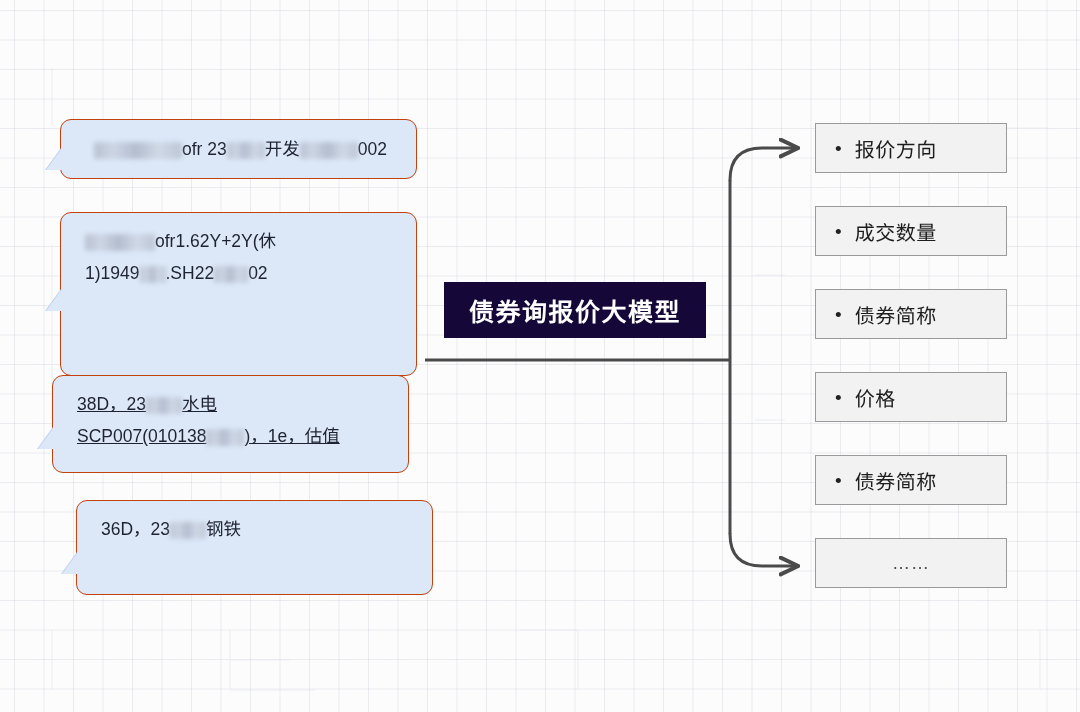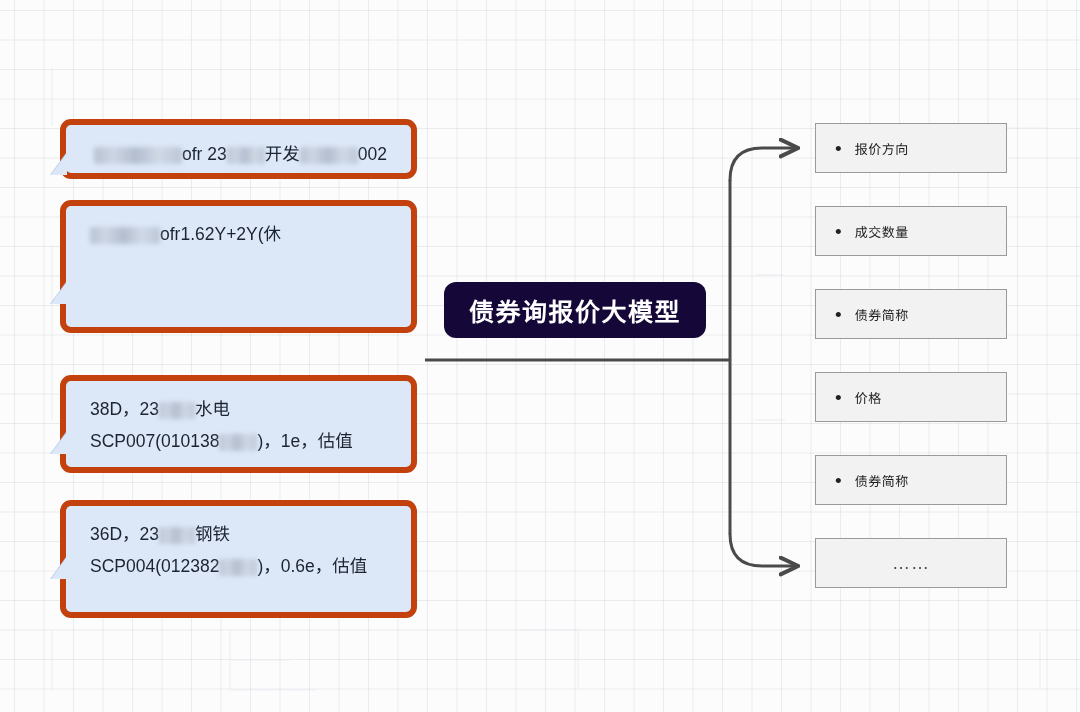--- a/index.html
+++ b/index.html
@@ -50,21 +50,21 @@
     z-index: 0;
     pointer-events: none;
     opacity: .55;
   }
 
   
   .bubble {
     position: absolute;
     box-sizing: border-box;
     background: #dce8f8;
-    border: 6px solid #c2410c;
+    border: 1px solid #c2410c;
     border-radius: 11px;
     color: #1d2330;
     font-size: 17.5px;
     line-height: 32px;
     padding: 12px 20px 12px 24px;
     z-index: 3;
     white-space: nowrap;
   }
   .bubble .tail {
     position: absolute;
@@ -91,21 +91,21 @@
     filter: blur(2.6px);
     opacity: .95;
   }
 
   
   #model-pill {
     position: absolute;
     left: 444px; top: 282px;
     width: 262px; height: 56px;
     background: #150839;
-    border-radius: 12px;
+    border-radius: 0;
     color: #ffffff;
     font-size: 25px;
     font-weight: 700;
     letter-spacing: 1.5px;
     display: flex;
     align-items: center;
     justify-content: center;
     z-index: 5;
   }
 
@@ -131,21 +131,21 @@
     z-index: 3;
   }
   .out-box .bullet {
     color: #222;
     font-size: 19px;
     line-height: 1;
     margin-left: 19px;
     margin-right: 13px;
   }
   .out-box .out-label {
-    font-size: 13px;
+    font-size: 20px;
     color: #1d1d1d;
     letter-spacing: .5px;
   }
   .out-box.ellipsis {
     justify-content: center;
   }
   .out-box.ellipsis .out-label {
     margin: 0;
     color: #4a4a4a;
     font-size: 18px;
@@ -178,40 +178,40 @@
     </g>
   </svg>
 
   <div class="bubble" id="bubble-1" style="left:60px; top:119px; width:357px; height:60px;">
     <span class="tail" style="top:28px;"></span>
     <div class="bubble-lines" style="text-align:center; padding-top:1px;">
         <span class="line"><span class="redact" style="width: 88px; height: 17px;"></span><span>ofr 23</span><span class="redact" style="width: 38px; height: 17px;"></span><span>开发</span><span class="redact" style="width: 58px; height: 17px;"></span><span>002</span></span>
       </div>
   </div>
 
-  <div class="bubble" id="bubble-2" style="left:60px; top:200px; width:357px; height:133px;">
+  <div class="bubble" id="bubble-2" style="left:60px; top:212px; width:357px; height:164px;">
     <span class="tail" style="top:76px;"></span>
     <div class="bubble-lines">
         <span class="line"><span class="redact" style="width: 70px; height: 17px;"></span><span>ofr1.62Y+2Y(休</span></span>
-      </div>
-  </div>
-
-  <div class="bubble" id="bubble-3" style="left:60px; top:375px; width:357px; height:98px;">
+        <span class="line"><span>1)1949</span><span class="redact" style="width: 26px; height: 17px;"></span><span>.SH22</span><span class="redact" style="width: 34px; height: 17px;"></span><span>02</span></span>
+      </div>
+  </div>
+
+  <div class="bubble" id="bubble-3" style="left:52px; top:375px; width:357px; height:98px;text-decoration:underline;">
     <span class="tail" style="top:51px;"></span>
     <div class="bubble-lines">
         <span class="line"><span>38D，23</span><span class="redact" style="width: 36px; height: 17px;"></span><span>水电</span></span>
         <span class="line"><span>SCP007(010138</span><span class="redact" style="width: 38px; height: 17px;"></span><span>)，1e，估值</span></span>
       </div>
   </div>
 
-  <div class="bubble" id="bubble-4" style="left:60px; top:500px; width:357px; height:118px;">
+  <div class="bubble" id="bubble-4" style="left:76px; top:500px; width:357px; height:95px;">
     <span class="tail" style="top:51px;"></span>
     <div class="bubble-lines">
         <span class="line"><span>36D，23</span><span class="redact" style="width: 36px; height: 17px;"></span><span>钢铁</span></span>
-        <span class="line"><span>SCP004(012382</span><span class="redact" style="width: 38px; height: 17px;"></span><span>)，0.6e，估值</span></span>
       </div>
   </div>
 
   <svg id="connectors" width="1080" height="712">
     <defs>
       <marker id="arrowhead" viewBox="0 0 10 10" refX="8.4" refY="5" markerWidth="7" markerHeight="7" orient="auto-start-reverse">
         <path d="M 0.6 1 L 9 5 L 0.6 9" fill="none" stroke="#4a4a4a" stroke-width="1.9" stroke-linecap="round" stroke-linejoin="round"></path>
       </marker>
     </defs>
 

